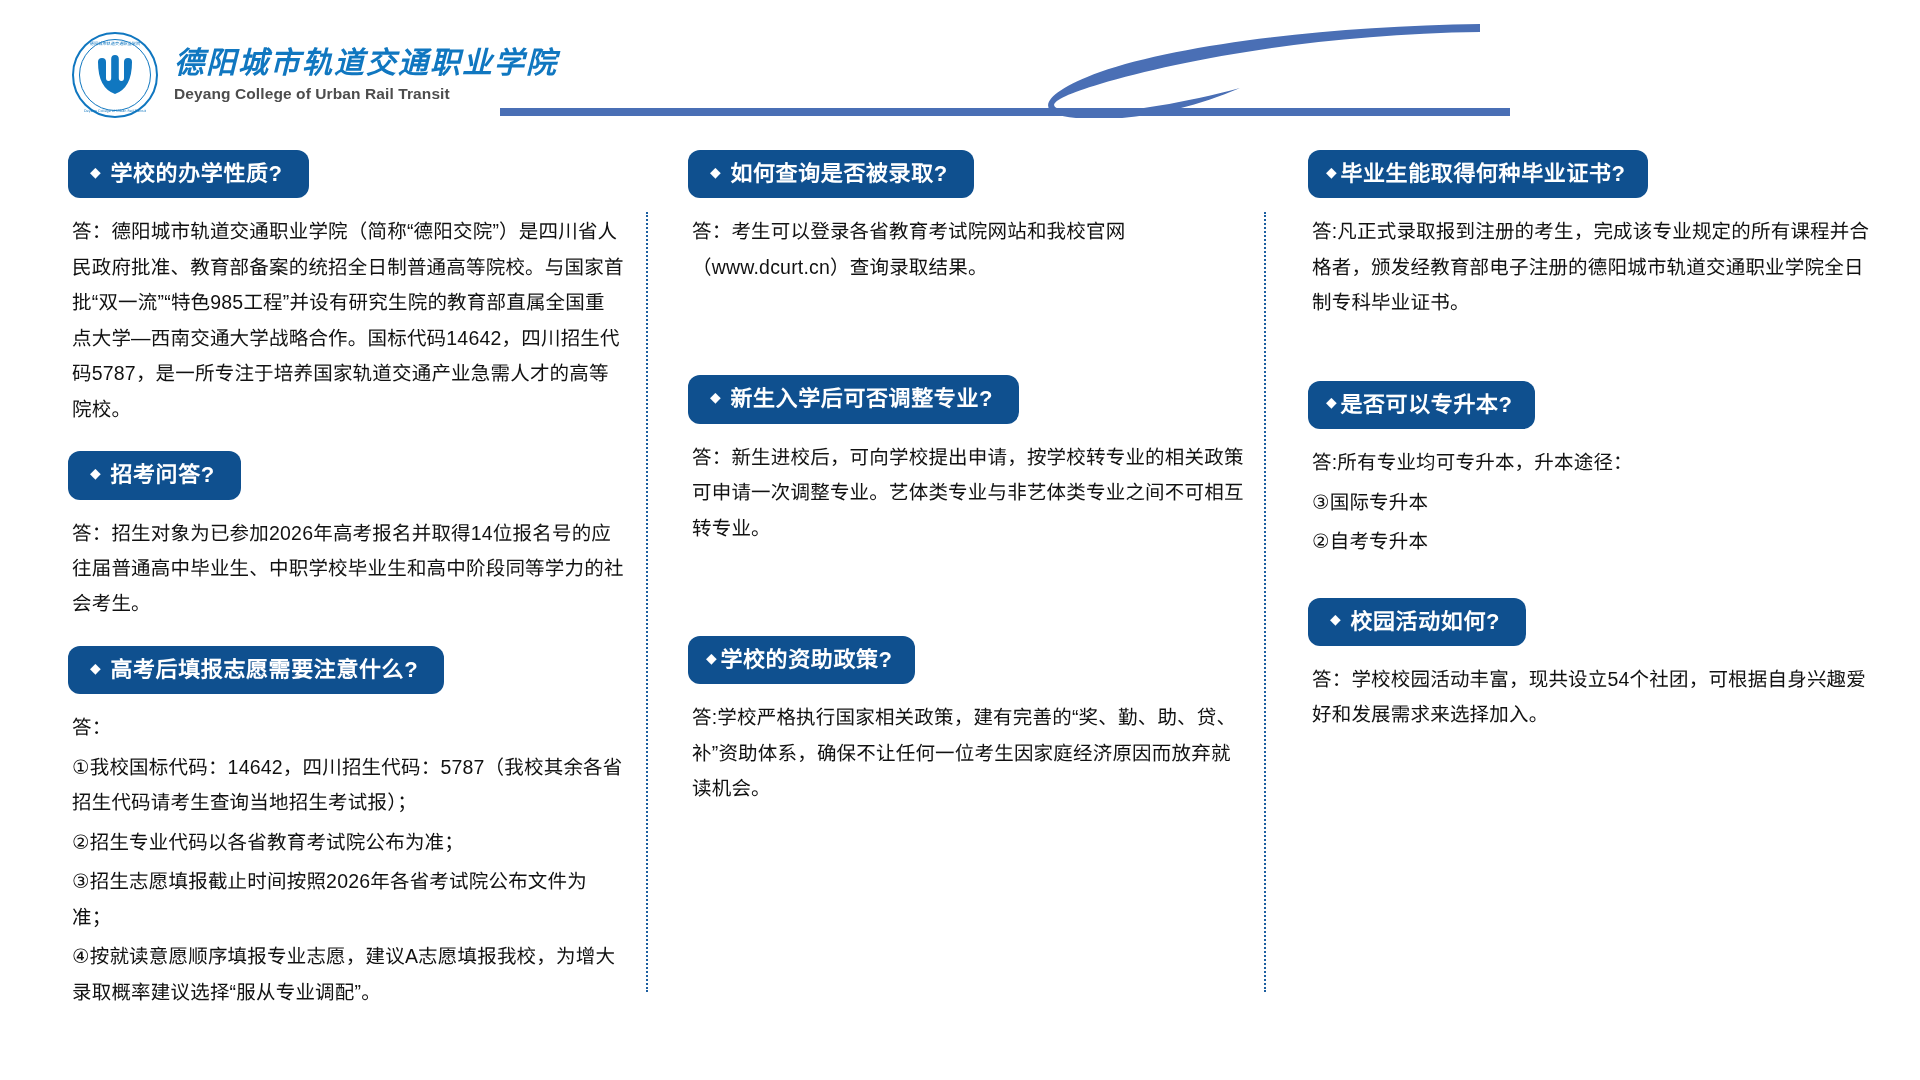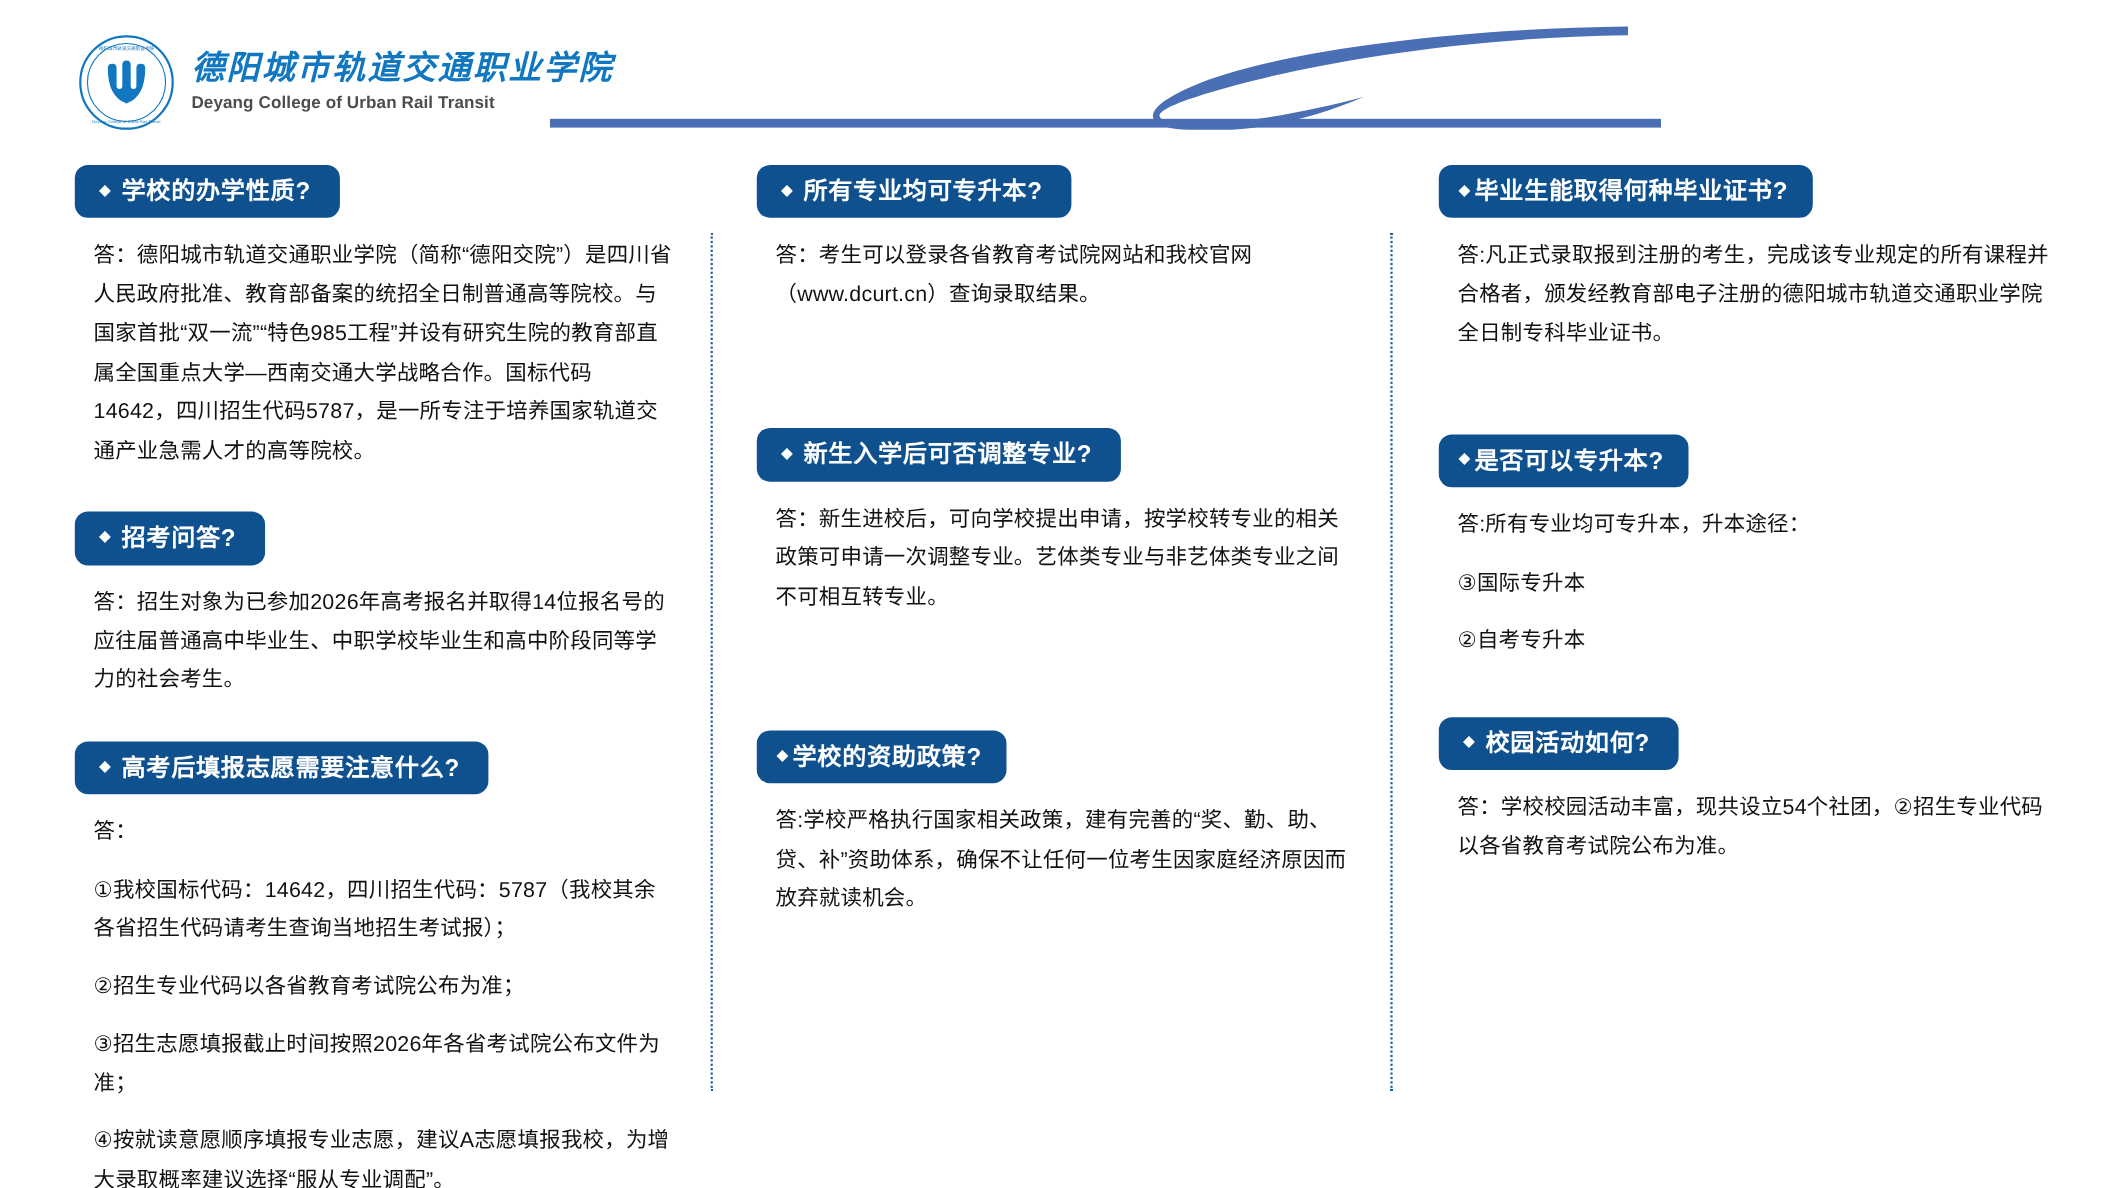--- a/index.html
+++ b/index.html
@@ -112,21 +112,21 @@
   .qa-pill.tight .dia{margin-right:3px;}
 
   .qa-answer{
     margin:16px 0 0 0;
     font-size:19.5px;
     line-height:1.82;
     color:#111111;
     font-family:"Liberation Sans","DejaVu Sans",sans-serif;
     letter-spacing:0.2px;
   }
-  .qa-answer p{margin:17px;}
+  .qa-answer p{margin:4px;}
 
   .gap-sm{height:20px;}
   .gap-md{height:34px;}
   .gap-lg{height:56px;}
   .gap-xl{height:86px;}
 </style>
 </head>
 <body>
 
 <div class="header">
@@ -204,21 +204,21 @@
         <p>④按就读意愿顺序填报专业志愿，建议A志愿填报我校，为增大录取概率建议选择“服从专业调配”。</p>
       </div>
     </div>
   </div>
 
   <div class="col col-2">
 
     <div class="qa-block">
       <div class="qa-pill">
         <span class="dia">◆</span>
-        <span>所有专业均可专升本?</span>
+        <span>如何查询是否被录取?</span>
       </div>
       <div class="qa-answer">
         <p>答：考生可以登录各省教育考试院网站和我校官网（www.dcurt.cn）查询录取结果。</p>
       </div>
     </div>
 
     <div class="gap-xl"></div>
 
     <div class="qa-block">
       <div class="qa-pill">
@@ -270,18 +270,18 @@
     </div>
 
     <div class="gap-md"></div>
 
     <div class="qa-block">
       <div class="qa-pill">
         <span class="dia">◆</span>
         <span>校园活动如何?</span>
       </div>
       <div class="qa-answer">
-        <p>答：学校校园活动丰富，现共设立54个社团，②招生专业代码以各省教育考试院公布为准。</p>
+        <p>答：学校校园活动丰富，现共设立54个社团，可根据自身兴趣爱好和发展需求来选择加入。</p>
       </div>
     </div>
   </div>
 
 </div>
 
 </body></html>

